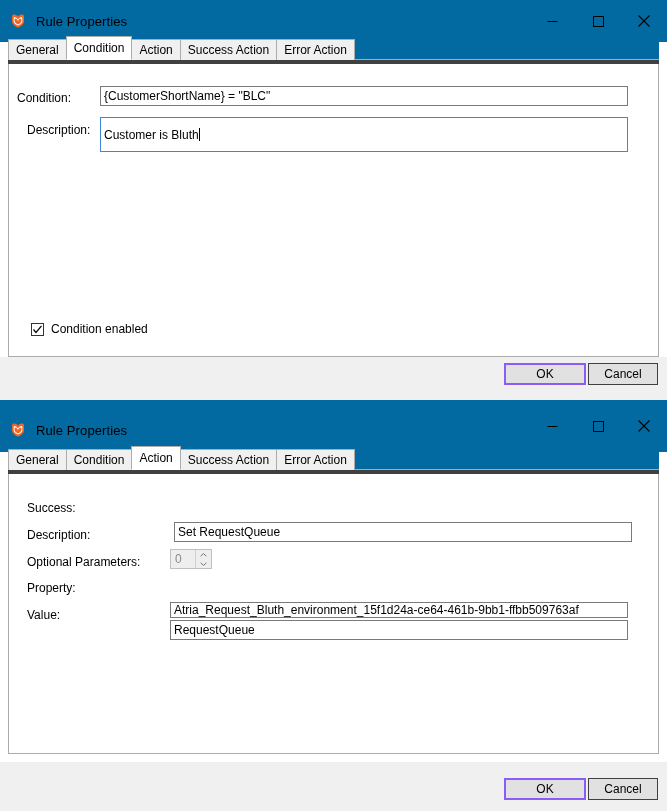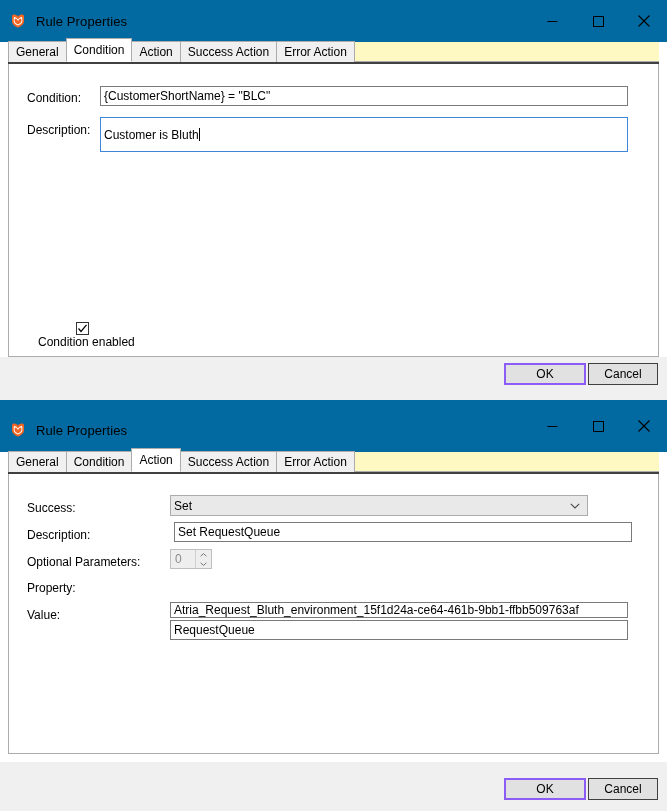--- a/index.html
+++ b/index.html
@@ -92,22 +92,22 @@
     justify-content: center;
     color: #000;
   }
   .cap-btn svg { display: block; }
 
   
   .tabstrip {
     position: relative;
     height: 22px;
     margin: 0 8px;
-    background: #fef9c3;
-    border-bottom: 2px solid #404040;
+    background: #0369a1;
+    border-bottom: 4px solid #404040;
     display: flex;
     align-items: flex-end;
     box-sizing: border-box;
   }
   .tabstrip::after {
     content: "";
     position: absolute;
     left: 0; right: 0; bottom: 0;
     border-bottom: 1px solid #acacac;
   }
@@ -224,21 +224,20 @@
     display: flex;
     align-items: center;
     justify-content: center;
   }
 
   
   .checkrow {
     position: absolute;
     display: flex;
     align-items: center;
-    flex-direction: column;
   }
   .checkbox {
     width: 13px;
     height: 13px;
     border: 1px solid #333333;
     background: #ffffff;
     box-sizing: border-box;
     display: flex;
     align-items: center;
     justify-content: center;
@@ -329,21 +328,21 @@
       <div class="tab">
           <span>Success Action</span>
         </div>
       <div class="tab">
           <span>Error Action</span>
         </div>
     </div>
 
     <div class="panel" style="height:293px;">
 
-      <div class="field-label" style="left:18px; top:27px;">Condition:</div>
+      <div class="field-label" style="left:8px; top:27px;">Condition:</div>
       <div class="textbox" style="left:91px; top:22px; width:528px; height:20px;">
         <span>{CustomerShortName} = "BLC"</span>
       </div>
 
       <div class="field-label" style="left:18px; top:59px;">Description:</div>
       <div class="textbox focused" style="left:91px; top:53px; width:528px; height:35px;">
         <span>Customer is Bluth</span>
           <span class="caret"></span>
       </div>
 
@@ -413,28 +412,20 @@
           <span>Success Action</span>
         </div>
       <div class="tab">
           <span>Error Action</span>
         </div>
     </div>
 
     <div class="panel" style="height:280px;">
 
       <div class="field-label" style="left:18px; top:27px;">Success:</div>
-      <div class="combobox" style="left:161px; top:21px; width:418px; height:21px;">
-        <span>Set</span>
-        <span class="combo-arrow">
-          <svg width="10" height="6" viewBox="0 0 10 6">
-              <polyline points="0.8,0.8 5,5 9.2,0.8" fill="none" stroke="#4a4a4a" stroke-width="1.1"></polyline>
-            </svg>
-        </span>
-      </div>
 
       <div class="field-label" style="left:18px; top:54px;">Description:</div>
       <div class="textbox" style="left:165px; top:48px; width:458px; height:20px;">
         <span>Set RequestQueue</span>
       </div>
 
       <div class="field-label" style="left:18px; top:81px;">Optional Parameters:</div>
       <div class="spinner" style="left:161px; top:75px; width:42px; height:20px;">
         <span class="sval">0</span>
         <span class="sbtns">

